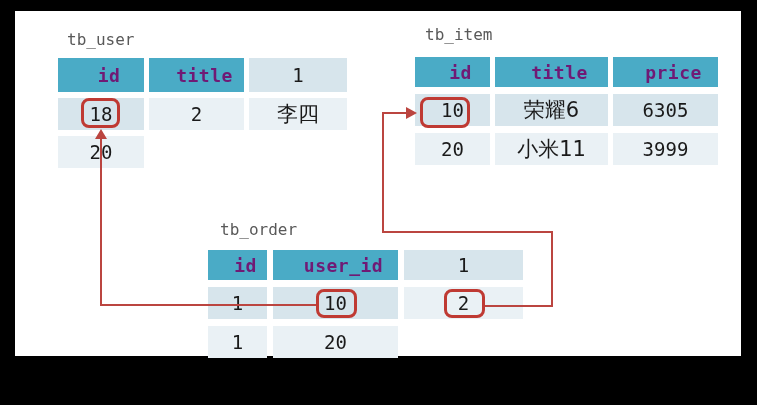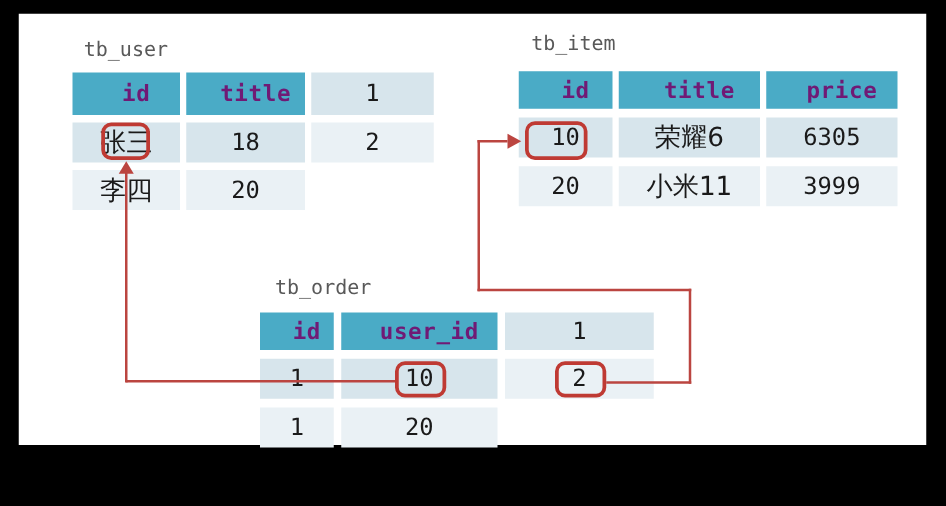--- a/index.html
+++ b/index.html
@@ -66,21 +66,20 @@
 </head>
 <body>
 
 <div class="canvas">
 
   <div class="tbl-label" id="lbl-user">tb_user</div>
   <div class="tbl" id="tbl-user">
     <div class="cell hdr">id</div>
     <div class="cell hdr">title</div>
     <div class="cell r1">1</div>
-    <div class="cell r1 cjk">张三</div>
     <div class="cell r1">18</div>
     <div class="cell r2">2</div>
     <div class="cell r2 cjk">李四</div>
     <div class="cell r2">20</div>
   </div>
 
   <div class="tbl-label" id="lbl-item">tb_item</div>
   <div class="tbl" id="tbl-item">
     <div class="cell hdr">id</div>
     <div class="cell hdr">title</div>

